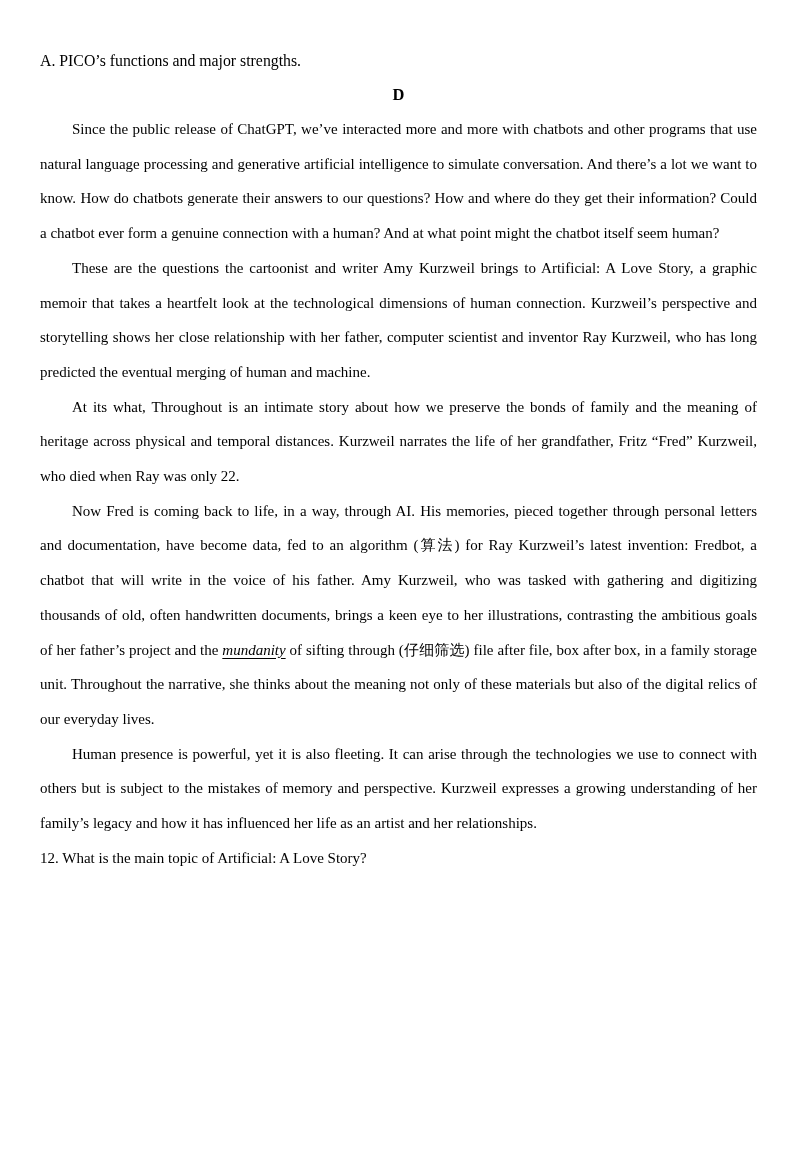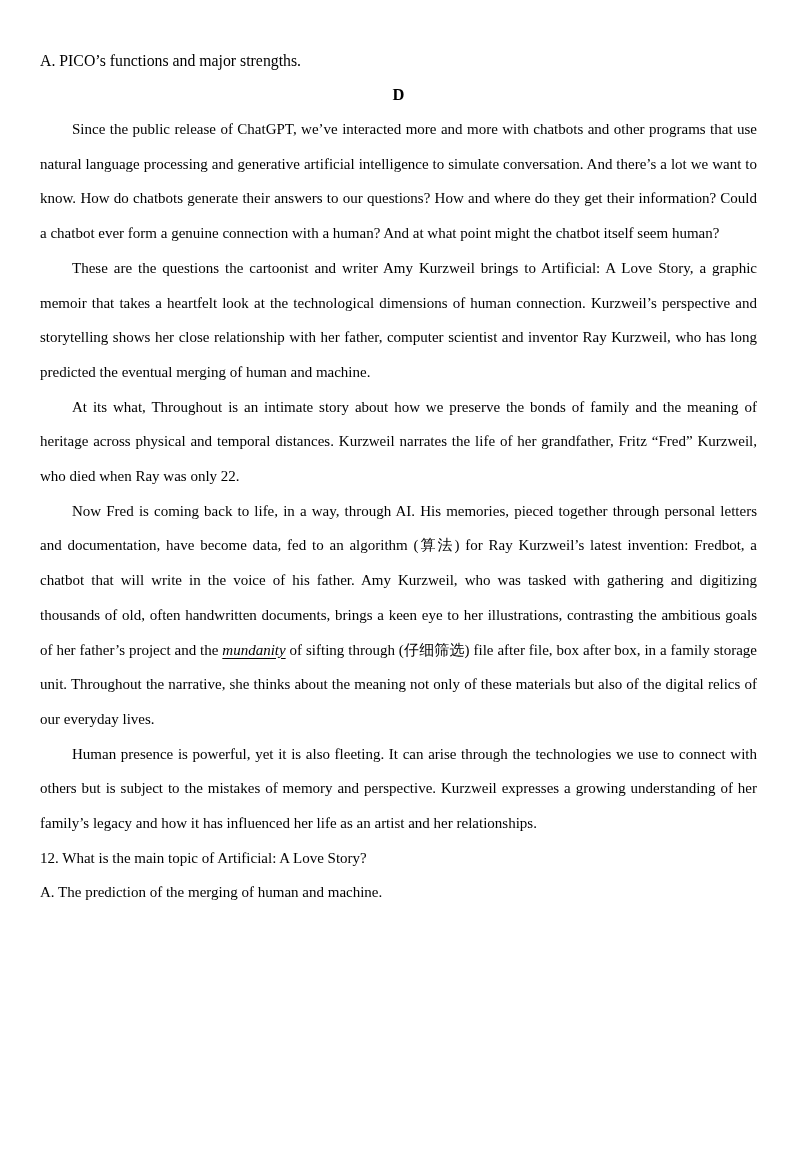--- a/index.html
+++ b/index.html
@@ -63,15 +63,14 @@
 
     <p><span>At its what, </span><span class="it">Throughout</span><span> is an intimate story about how we preserve the bonds of family and the meaning of heritage across physical and temporal distances. Kurzweil narrates the life of her grandfather, Fritz “Fred” Kurzweil, who died when Ray was only 22.</span></p>
 
     <p><span>Now Fred is coming back to life, in a way, through AI. His memories, pieced together through personal letters and documentation, have become data, fed to an algorithm (算法) for Ray Kurzweil’s latest invention: Fredbot, a chatbot that will write in the voice of his father. Amy Kurzweil, who was tasked with gathering and digitizing thousands of old, often handwritten documents, brings a keen eye to her illustrations, contrasting the ambitious goals of her father’s project and the </span><span class="u">mundanity</span><span> of sifting through (仔细筛选) file after file, box after box, in a family storage unit. Throughout the narrative, she thinks about the meaning not only of these materials but also of the digital relics of our everyday lives.</span></p>
 
     <p><span>Human presence is powerful, yet it is also fleeting. It can arise through the technologies we use to connect with others but is subject to the mistakes of memory and perspective. Kurzweil expresses a growing understanding of her family’s legacy and how it has influenced her life as an artist and her relationships.</span></p>
   </div>
 
   <div class="qline"><span>12. What is the main topic of </span><span class="it">Artificial: A Love Story?</span></div>
 
-  <div class="qline">A. The prediction of the merging of human and machine.</div>
 
 </div>
 
 </body></html>

